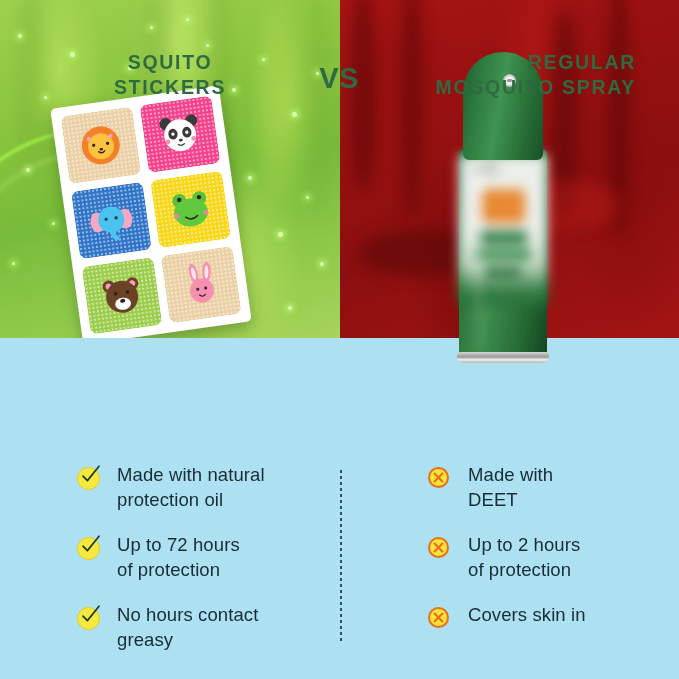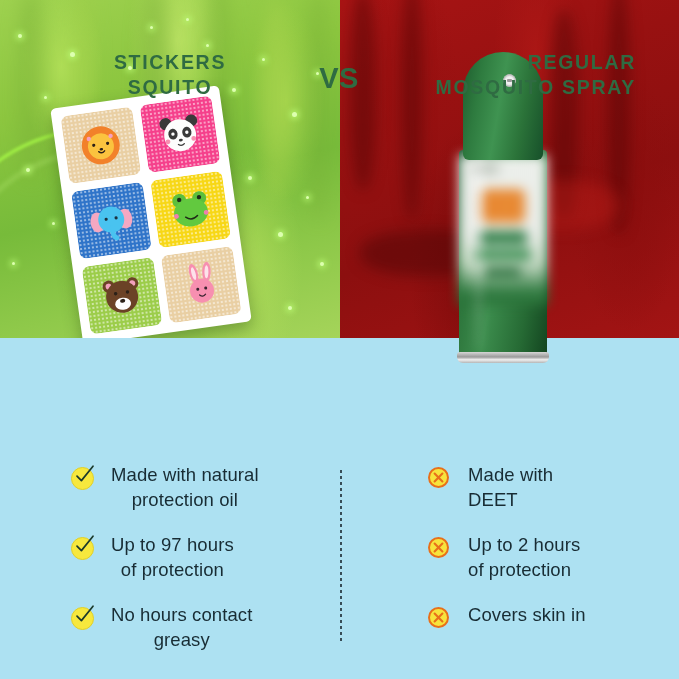--- a/index.html
+++ b/index.html
@@ -93,21 +93,21 @@
   .h-right{position:absolute;left:356px;top:0;width:280px;text-align:right;}
   .h-title{color:#2f6b42;font-weight:bold;font-size:19.5px;letter-spacing:1.7px;line-height:25px;}
   .vs{position:absolute;left:299px;top:12px;width:80px;text-align:center;
     color:#2f6b42;font-size:29px;font-weight:bold;letter-spacing:.5px;}
 
   .divider{position:absolute;left:340px;top:470px;width:2px;height:172px;
     background-image:linear-gradient(#22333c 0 50%, rgba(0,0,0,0) 0 100%);
     background-size:2px 6px;opacity:.85;}
 
   .col{position:absolute;top:462px;width:270px;}
-  .col.left{left:70px;text-align:center;}
+  .col.left{left:76px;}
   .col.right{left:427px;}
   .feat{display:flex;align-items:flex-start;margin-bottom:20px;}
   .feat .ico{flex:0 0 auto;width:25px;height:25px;position:relative;margin-top:2px;}
   .feat .txt{margin-left:16px;color:#182c34;font-size:18.5px;line-height:25px;letter-spacing:.1px;}
 
   .chk-circle{position:absolute;left:1px;top:3px;width:21px;height:21px;border-radius:50%;
     background:#f7e83d;border:1px solid #e0cf2a;}
   .chk-mark{position:absolute;left:2px;top:0;width:23px;height:23px;}
   .x-circle{position:absolute;left:1px;top:3px;width:21px;height:21px;border-radius:50%;
     background:#f7e43d;border:2px solid #e8701a;box-sizing:border-box;}
@@ -264,22 +264,22 @@
     </div>
     <div class="can-shine"></div>
     <div class="can-cap">
       <div class="nozzle"></div>
     </div>
     <div class="can-base"></div>
   </div>
 
   <div class="headings">
     <div class="h-left">
+      <div class="h-title">SQUITO</div>
       <div class="h-title">STICKERS</div>
-      <div class="h-title">SQUITO</div>
     </div>
     <div class="vs">VS</div>
     <div class="h-right">
       <div class="h-title">REGULAR</div>
       <div class="h-title">MOSQUITO SPRAY</div>
     </div>
   </div>
 
   <div class="divider"></div>
 
@@ -299,21 +299,21 @@
     </div>
 
     <div class="feat">
       <span class="ico">
         <span class="chk-circle"></span>
         <svg class="chk-mark" viewBox="0 0 23 23">
             <path d="M5 12.2 L9.4 16.6 L21 2.2" fill="none" stroke="#1c3a2b" stroke-width="1.7" stroke-linecap="round" stroke-linejoin="round"></path>
           </svg>
       </span>
       <span class="txt">
-        <span>Up to 97 hours</span><br>
+        <span>Up to 72 hours</span><br>
         <span>of protection</span>
       </span>
     </div>
 
     <div class="feat">
       <span class="ico">
         <span class="chk-circle"></span>
         <svg class="chk-mark" viewBox="0 0 23 23">
             <path d="M5 12.2 L9.4 16.6 L21 2.2" fill="none" stroke="#1c3a2b" stroke-width="1.7" stroke-linecap="round" stroke-linejoin="round"></path>
           </svg>

